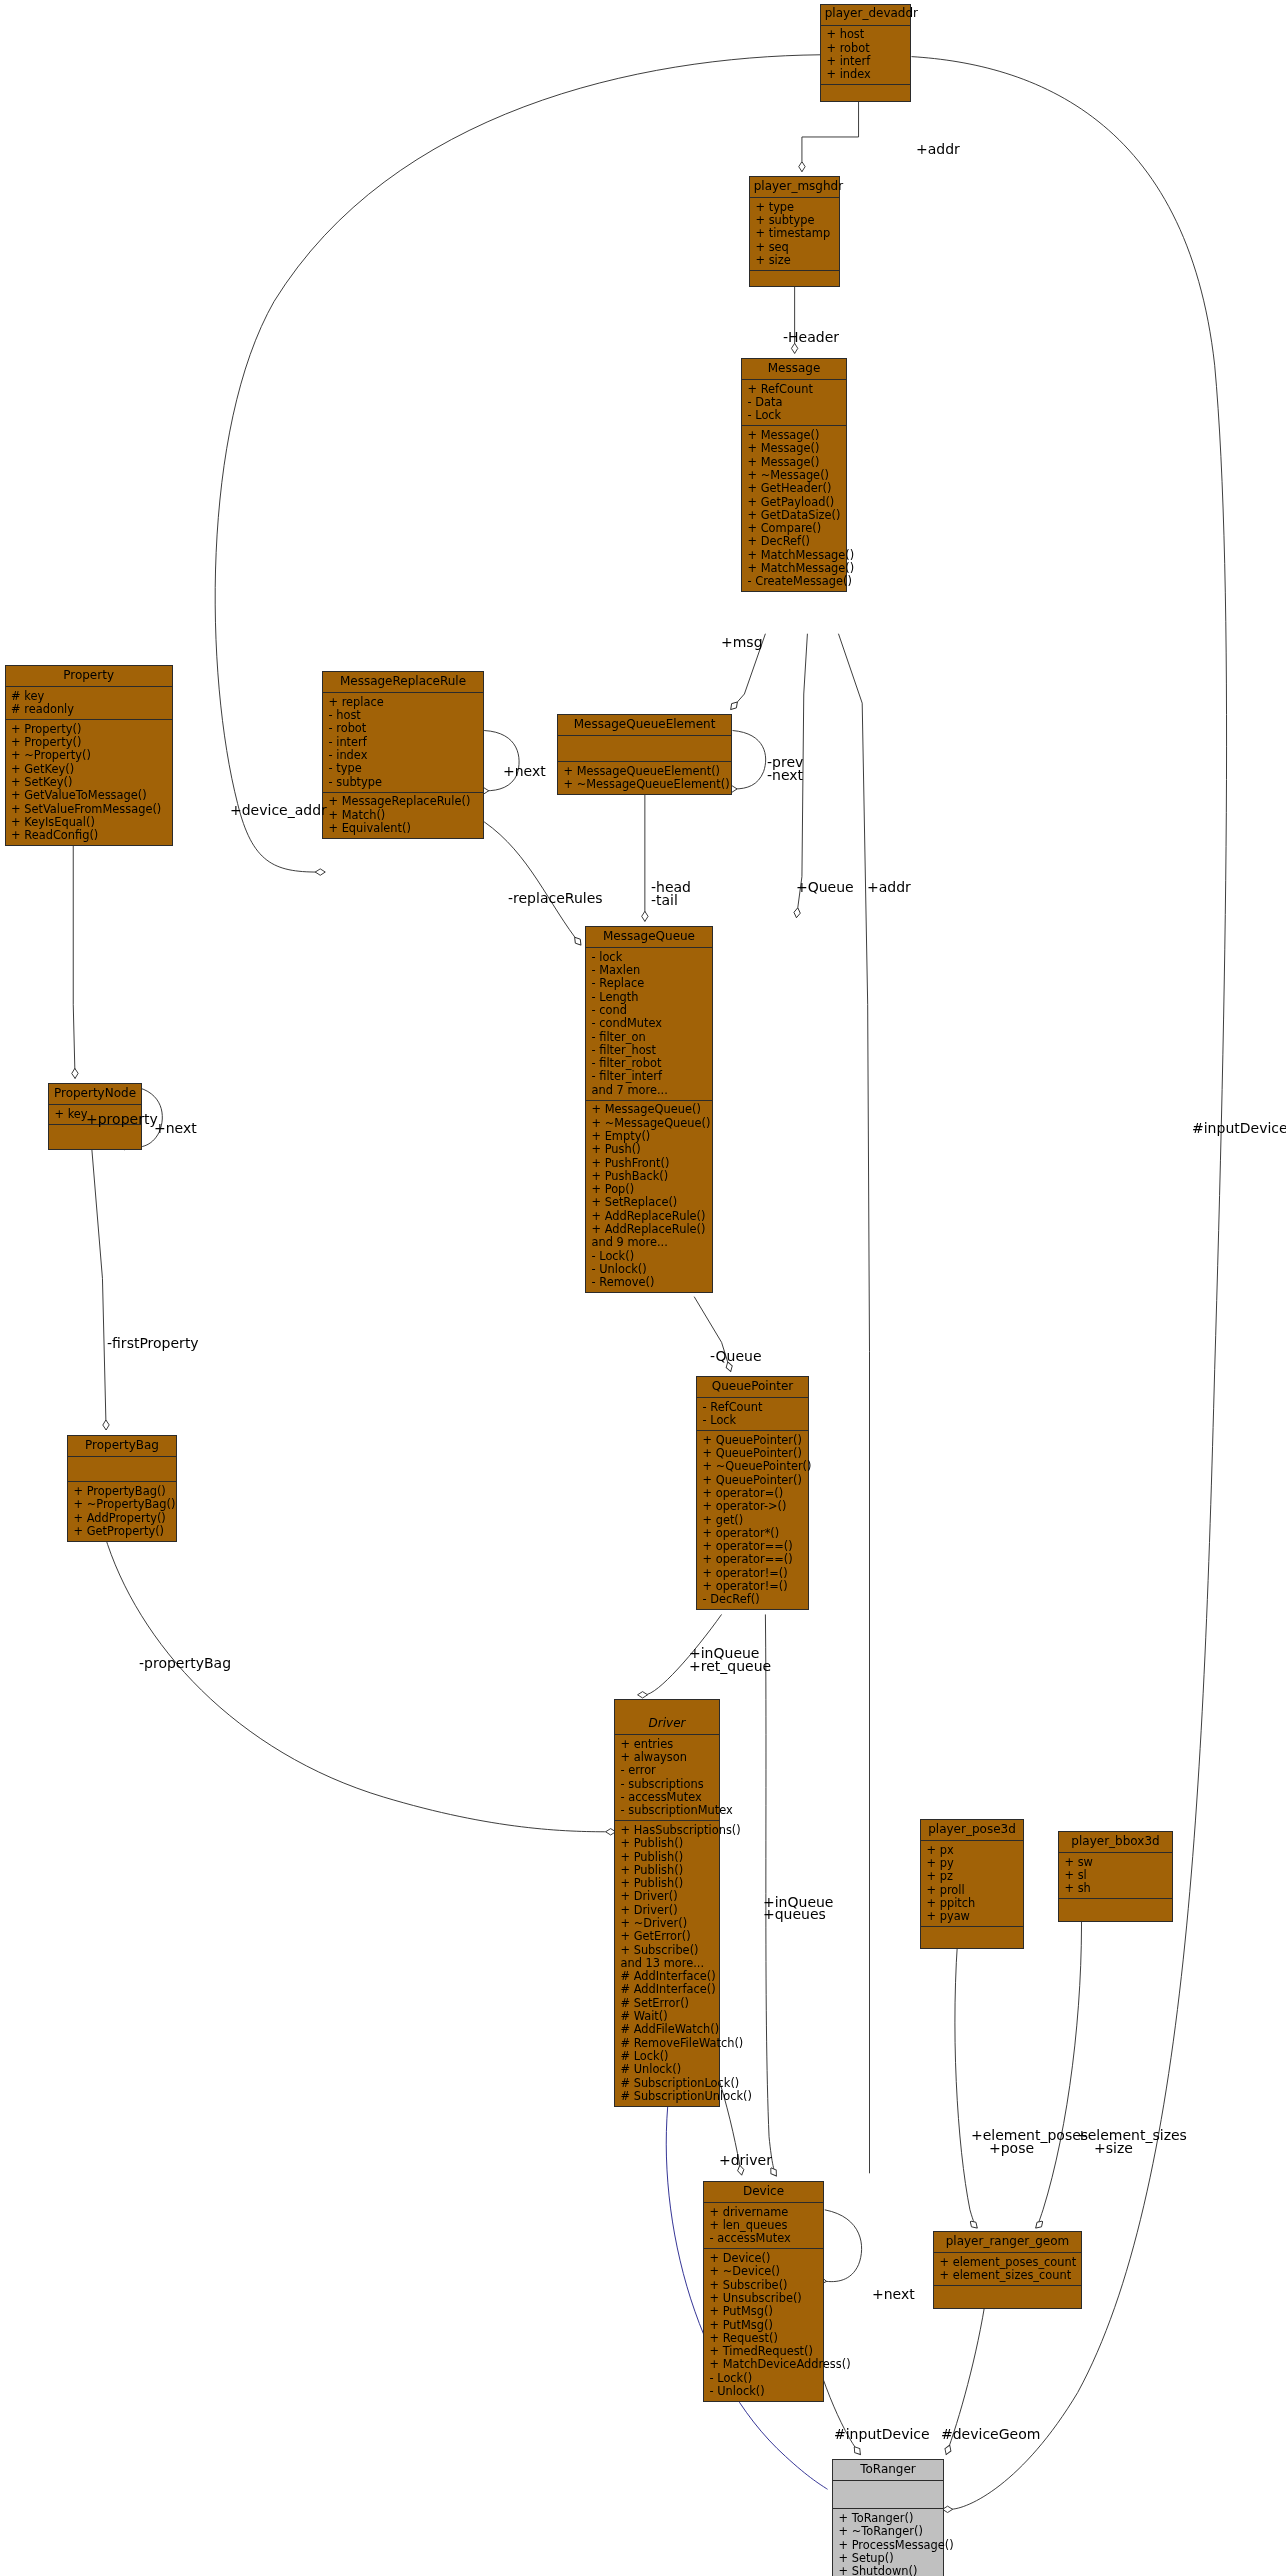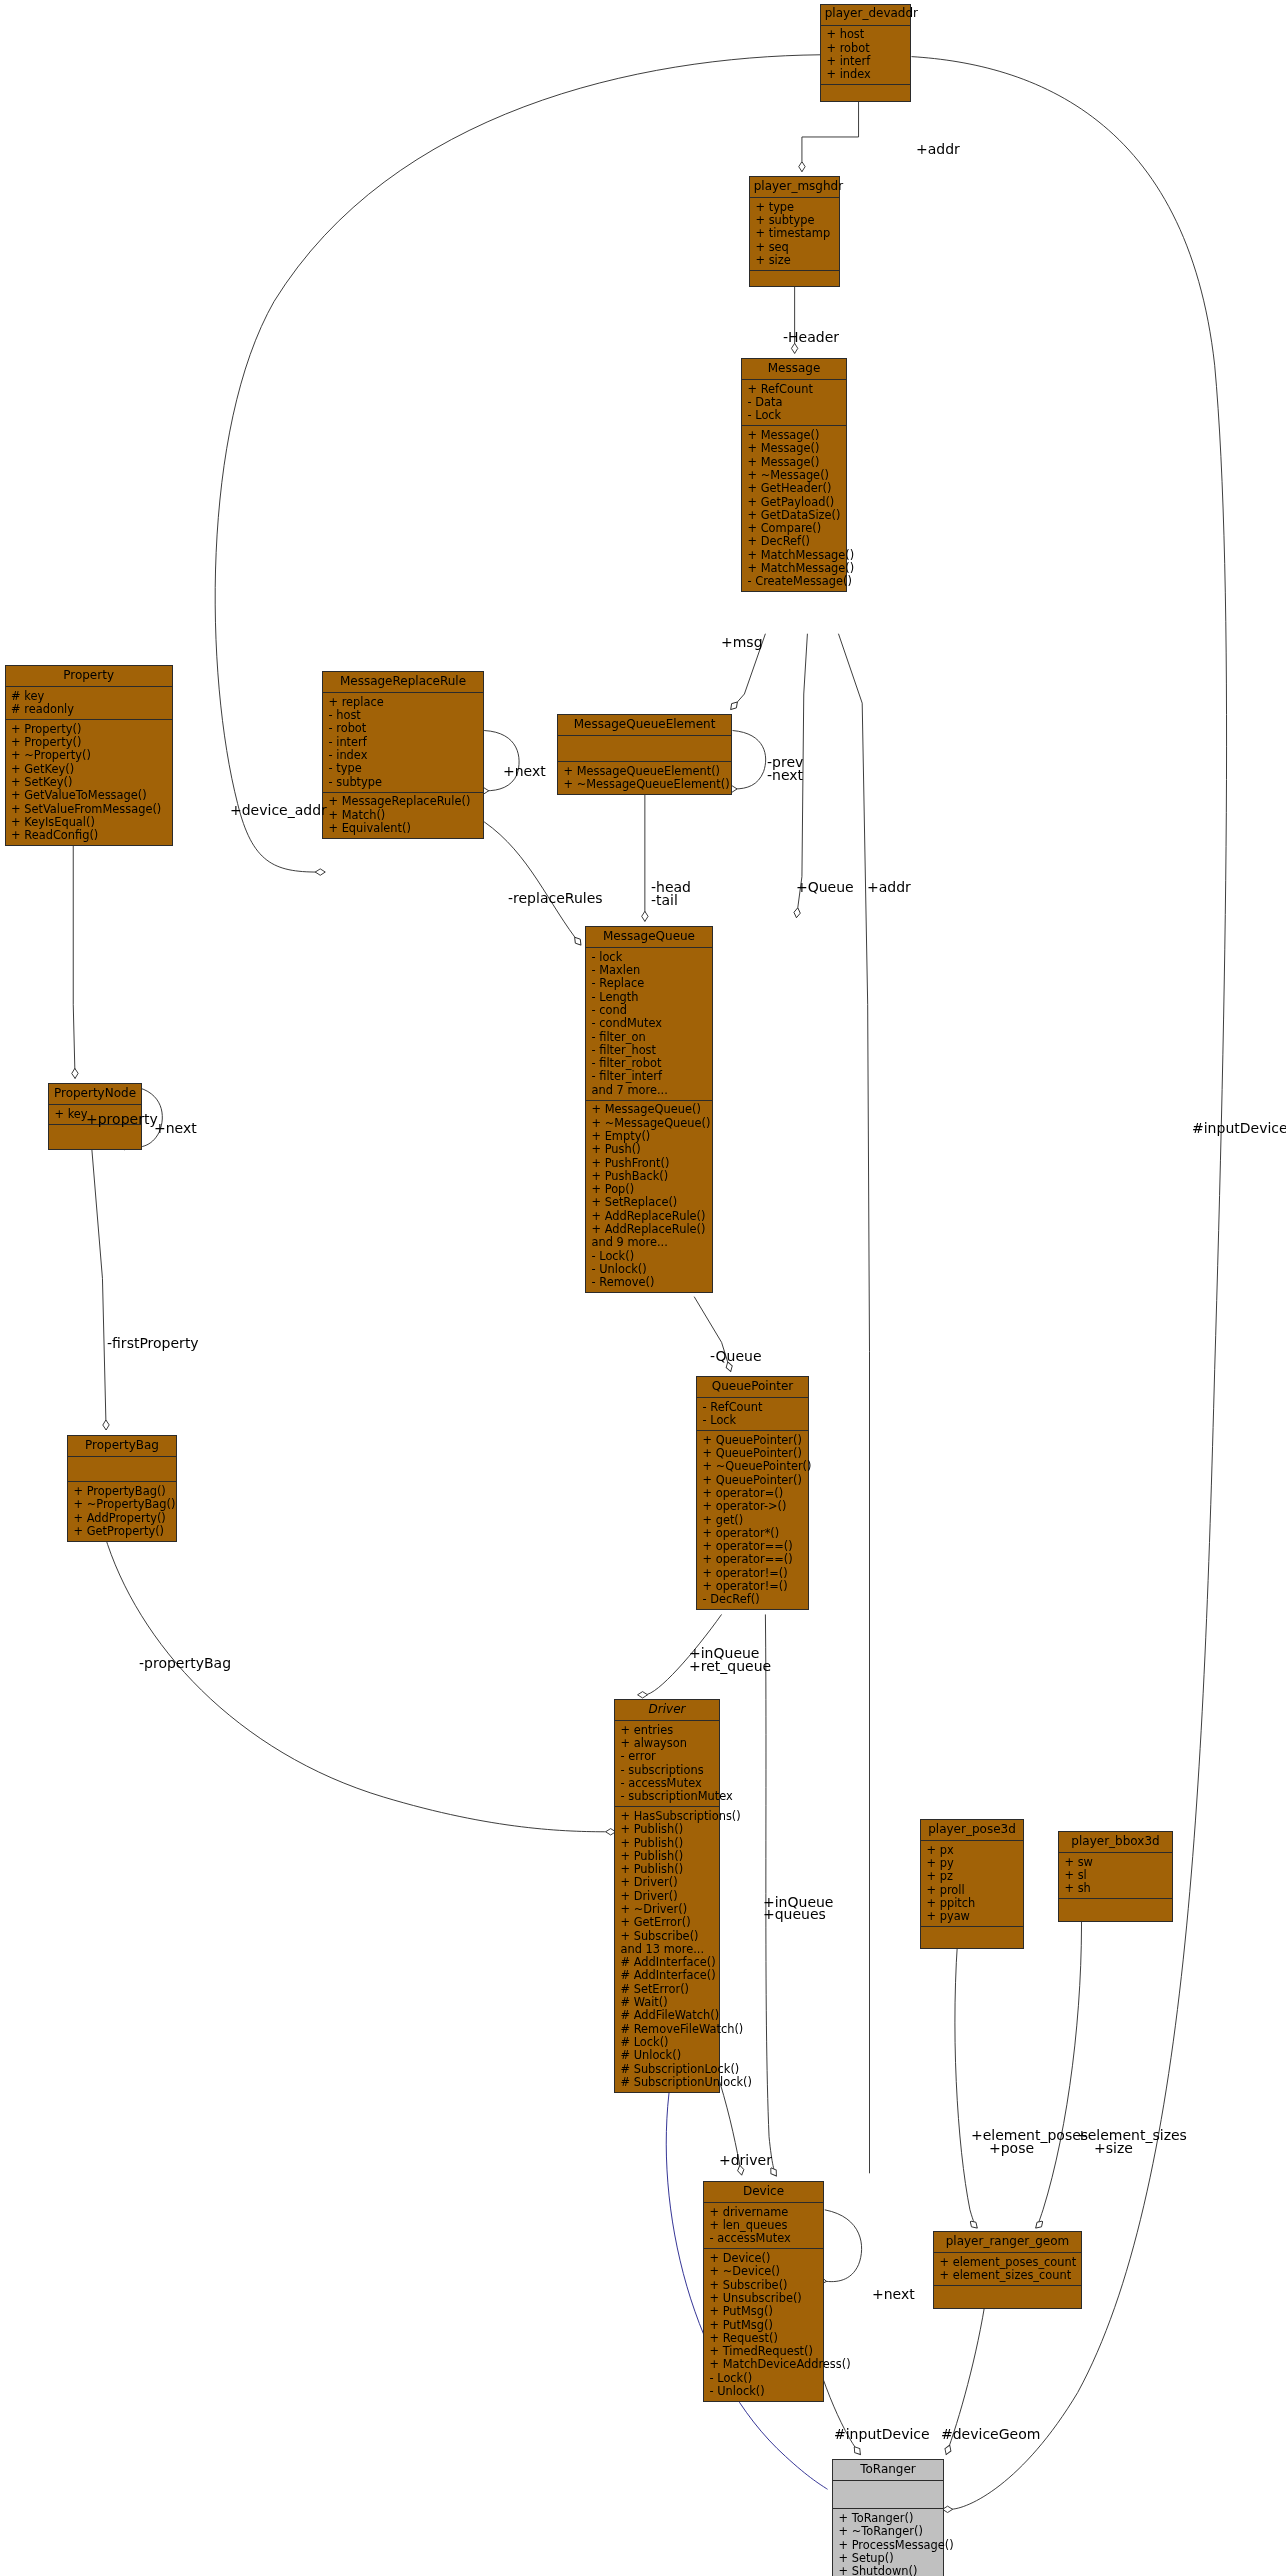--- a/index.html
+++ b/index.html
@@ -37,21 +37,21 @@
   }
   .n-title {
     text-align: center;
     font-size: 12px;
     color: #000000;
     padding: 2.7px 3.7px 3.7px 3.7px;
     line-height: 13.7px;
     white-space: nowrap;
     border-bottom: 0.9px solid #2b2b2b;
   }
-  .n-title.italic { font-style: italic; }
+  .n-title.italic { font-style: italic; margin-top: 14px; }
   .n-attrs, .n-ops {
     font-size: 11.4px;
     color: #000000;
     padding: 2.7px 4.6px 2.7px 5.5px;
     line-height: 13.3px;
     white-space: nowrap;
   }
   .n-attrs { border-bottom: 0.9px solid #2b2b2b; min-height: 10px; }
   .n-ops { min-height: 10px; }
   .n-attrs div, .n-ops div { white-space: nowrap; }

